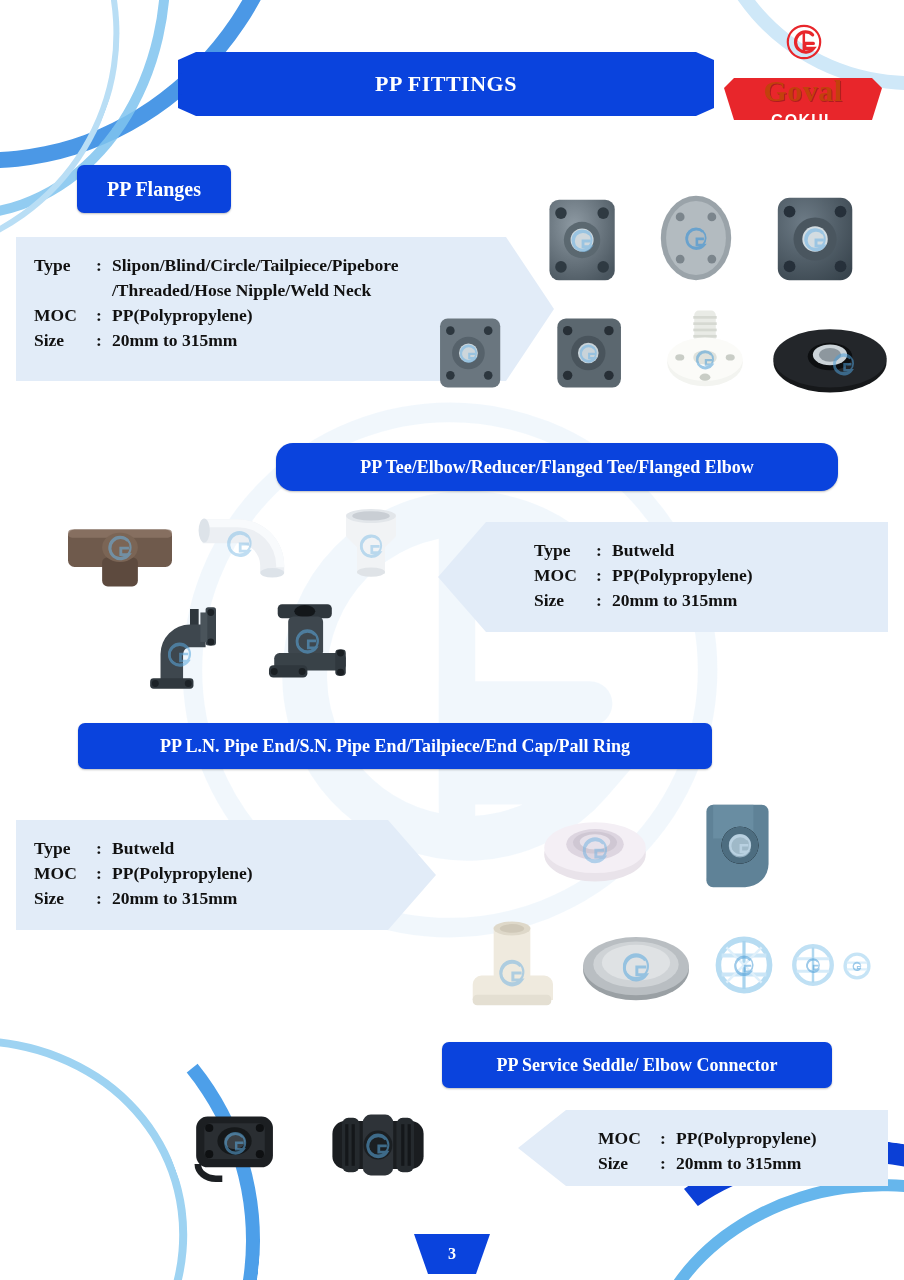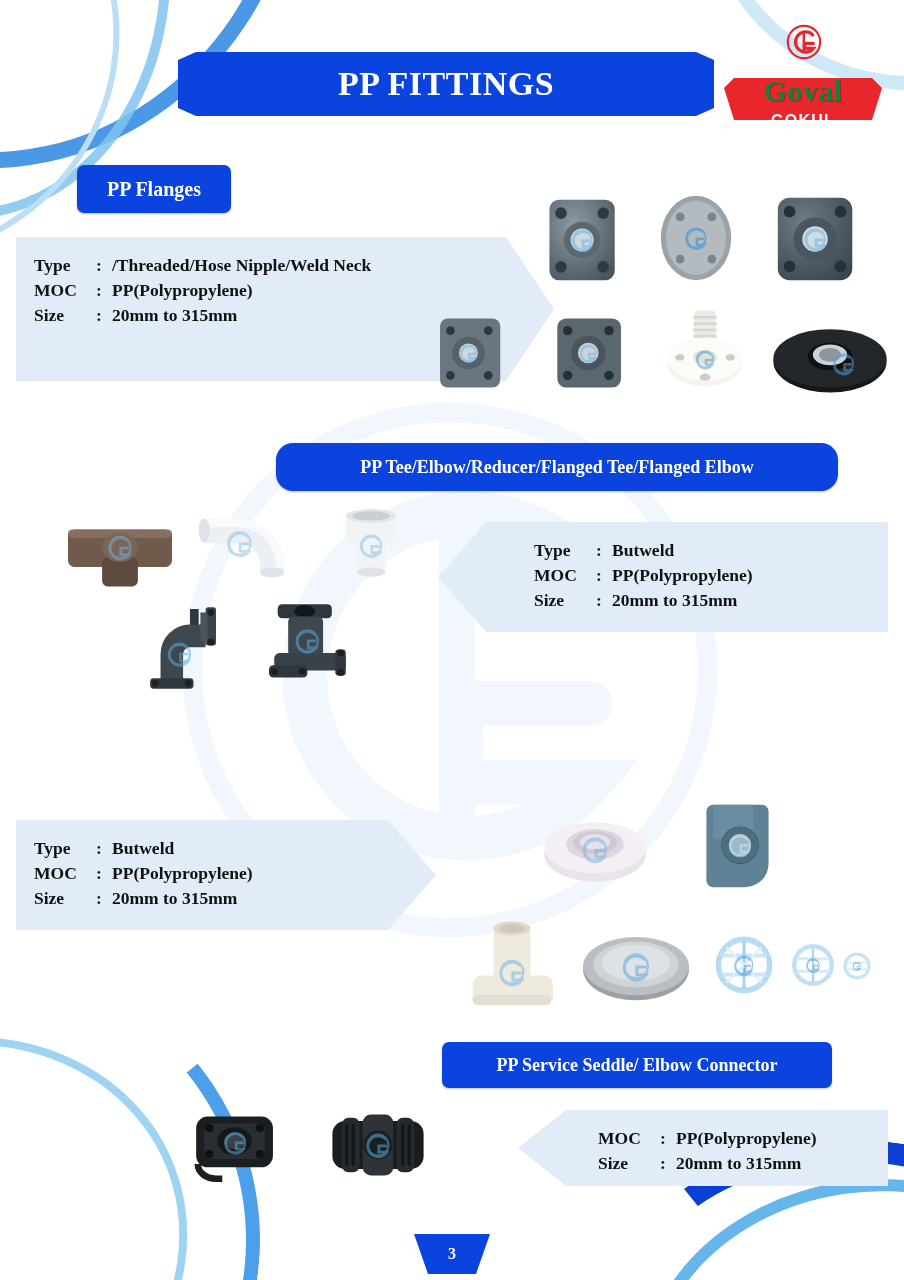--- a/index.html
+++ b/index.html
@@ -87,41 +87,41 @@
     width: 560px; height: 560px;
     opacity: 0.10;
   }
 
   
   .title-banner {
     position: absolute; left: 178px; top: 52px; width: 536px; height: 64px;
     background: #0a43dd;
     color: #ffffff;
     display: flex; align-items: center; justify-content: center;
-    font-size: 34px; font-weight: bold; letter-spacing: .5px;
+    font-size: 22px; font-weight: bold; letter-spacing: .5px;
     clip-path: polygon(0 8px, 18px 0, 518px 0, 536px 8px, 536px 56px, 518px 64px, 18px 64px, 0 56px);
   }
   .title-banner .notch-l, .title-banner .notch-r {
     position: absolute; width: 16px; height: 22px; background: #0a43dd;
   }
   .title-banner .notch-l { left: -12px; top: 21px; clip-path: polygon(100% 0,100% 100%,0 70%,0 30%); }
   .title-banner .notch-r { right: -12px; top: 21px; clip-path: polygon(0 0,0 100%,100% 70%,100% 30%); }
 
   
   .logo {
     position: absolute; left: 724px; top: 24px; width: 158px; height: 108px;
   }
   .logo-ribbon {
     position: absolute; left: 0; top: 54px; width: 158px; height: 42px;
     background: #e8262b;
     clip-path: polygon(10px 0, 148px 0, 158px 10px, 148px 42px, 10px 42px, 0 10px);
   }
   .logo-word {
     position: absolute; left: 0; top: 50px; width: 158px;
-    text-align: center; color: #15803d;
+    text-align: center; color: #c2410c;
     font-size: 30px; font-weight: bold; font-family: "Liberation Serif", serif;
     letter-spacing: .5px;
     text-shadow: 1px 1px 0 rgba(0,0,0,.25);
   }
   .logo-sub {
     position: absolute; left: 0; top: 88px; width: 158px;
     text-align: center; color: #ffffff; font-size: 16px; font-weight: bold;
     letter-spacing: 1.2px; font-family: "Liberation Sans", sans-serif;
   }
   .logo-mark {
@@ -224,20 +224,21 @@
 
   <div class="pill" style="left:77px; top:165px; width:154px; height:48px; font-size:20px;">
     <span>PP Flanges</span>
   </div>
 
   <div class="spec arrow-right" style="left:16px; top:237px; width:538px; height:144px;">
     <div class="spec-row">
       <span class="spec-key">Type</span>
       <span class="spec-colon">:</span>
       <span class="spec-val">
+        <span class="ln">Slipon/Blind/Circle/Tailpiece/Pipebore</span>
         <span class="ln">/Threaded/Hose Nipple/Weld Neck</span>
       </span>
     </div>
     <div class="spec-row">
       <span class="spec-key">MOC</span>
       <span class="spec-colon">:</span>
       <span class="spec-val">PP(Polypropylene)</span>
     </div>
     <div class="spec-row">
       <span class="spec-key">Size</span>
@@ -464,20 +465,23 @@
       <rect x="84" y="58" width="12" height="30" rx="4" fill="#30383e"></rect>
       <circle cx="90" cy="62" r="4" fill="#1a1f23"></circle>
       <circle cx="90" cy="84" r="4" fill="#1a1f23"></circle>
       <g class="wm-badge">
         <circle cx="52" cy="48" r="12" fill="none" stroke="#5ba9de" stroke-width="2.5"></circle>
         <path d="M61 41 A12 12 0 1 0 62 56 L53 56 L53 48 L62 48" fill="none" stroke="#5ba9de" stroke-width="3"></path>
       </g>
     </svg>
   </div>
 
+  <div class="pill" style="left:78px; top:723px; width:634px; height:46px; font-size:18px;">
+    <span>PP  L.N. Pipe End/S.N. Pipe End/Tailpiece/End Cap/Pall Ring</span>
+  </div>
 
   <div class="spec arrow-right" style="left:16px; top:820px; width:420px; height:110px;">
     <div class="spec-row">
       <span class="spec-key">Type</span>
       <span class="spec-colon">:</span>
       <span class="spec-val">Butweld</span>
     </div>
     <div class="spec-row">
       <span class="spec-key">MOC</span>
       <span class="spec-colon">:</span>

